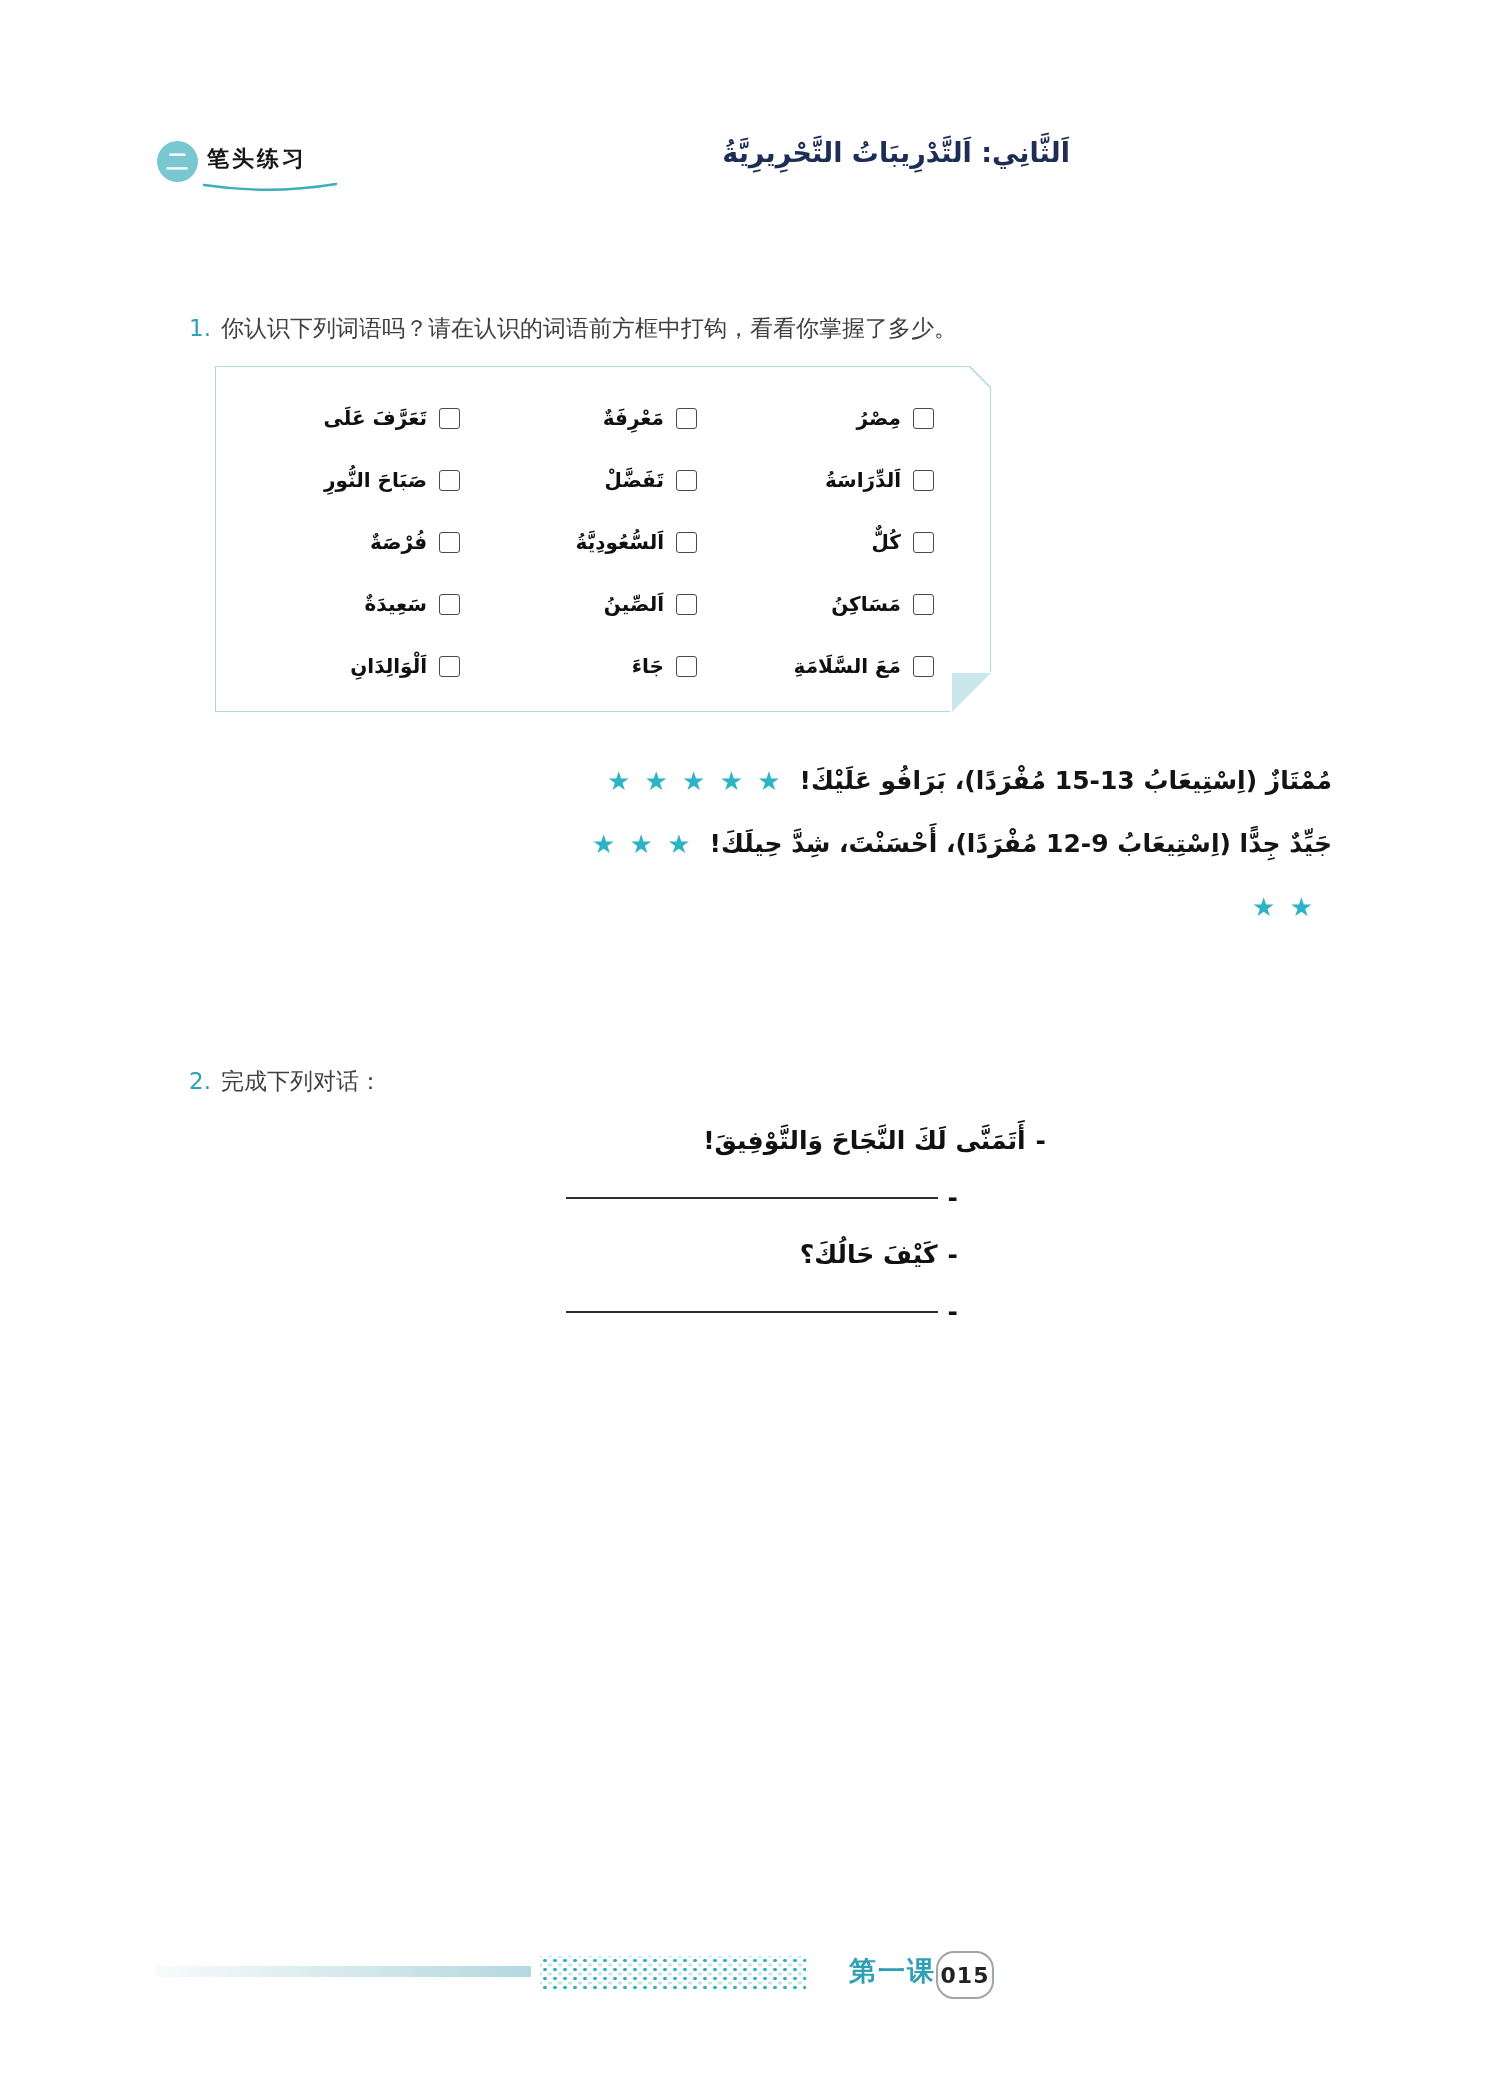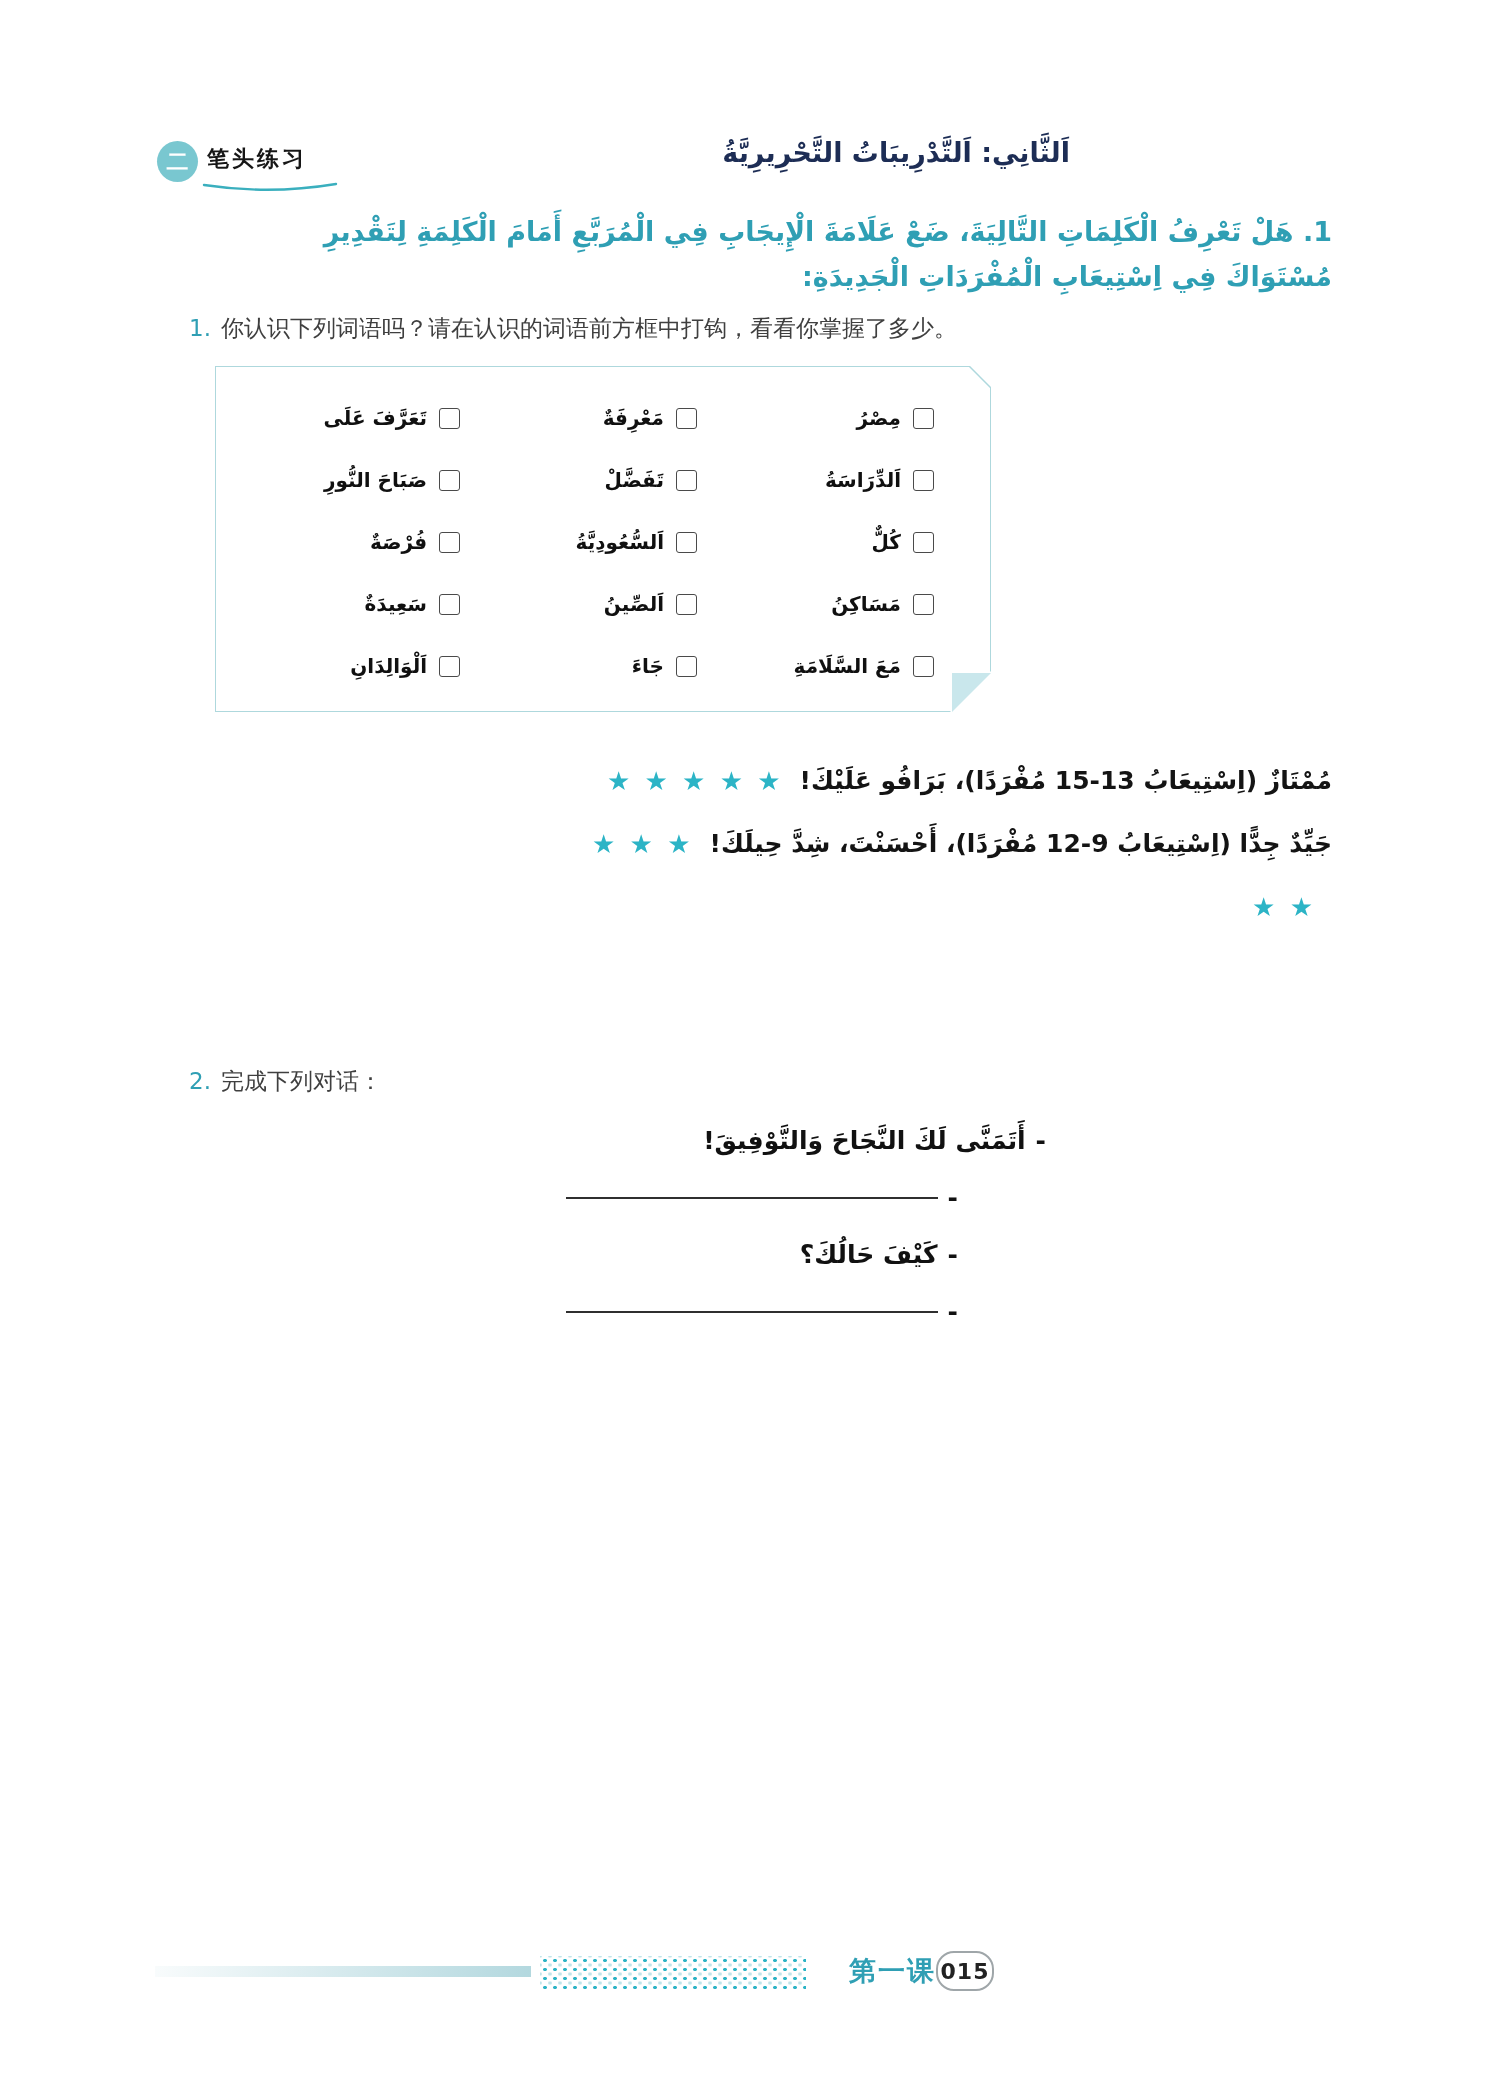--- a/index.html
+++ b/index.html
@@ -62,39 +62,38 @@
   .footer-fade{position:absolute;left:155px;top:1966px;width:376px;height:11px;
     background:linear-gradient(to right, rgba(190,220,226,0.10), rgba(175,214,221,0.95));}
   .footer-dots{position:absolute;left:540px;top:1956px;width:266px;height:34px;
     background-image:
       radial-gradient(circle, var(--star) 1.7px, transparent 1.9px),
       radial-gradient(circle, #bfe4e9 1.7px, transparent 1.9px);
     background-size:10px 9px,10px 9px;
     background-position:0 0,5px 4.5px;}
   .footer-lesson{position:absolute;left:849px;top:1953px;font-size:27px;font-weight:700;
     color:var(--accent);letter-spacing:2px;}
-  .page-pill{position:absolute;left:936px;top:1951px;width:58px;height:40px;border:2px solid #9fa6a9;
+  .page-pill{position:absolute;left:936px;top:1951px;width:58px;height:48px;border:2px solid #9fa6a9;
     border-radius:18px;display:flex;align-items:center;justify-content:center;
     font-size:22px;font-weight:700;color:#222;letter-spacing:1px;}
 </style>
 </head>
 <body>
 
 <div class="page">
 
   <div class="badge">
     <span>二</span>
   </div>
   <h1 class="cn-title">笔头练习</h1>
   <svg class="swoosh" width="140" height="14">
     <path d="M4 4 Q 70 14 136 3" stroke="#3aafbe" stroke-width="2.4" fill="none" stroke-linecap="round"></path>
   </svg>
   <div class="ar-header" dir="rtl">اَلثَّانِي: اَلتَّدْرِيبَاتُ التَّحْرِيرِيَّةُ</div>
 
-  <div class="ex-ar ex1-ar" dir="rtl">1. هَلْ تَعْرِفُ الْكَلِمَاتِ التَّالِيَةَ، ضَعْ عَلَامَةَ الْإِيجَابِ فِي الْمُرَبَّعِ أَمَامَ الْكَلِمَةِ لِتَقْدِيرِ مُسْتَوَاكَ فِي اِسْتِيعَابِ الْمُفْرَدَاتِ الْجَدِيدَةِ:</div>
   <div class="ex-cn ex1-cn">
     <span class="cn-num">1.</span><span>你认识下列词语吗？请在认识的词语前方框中打钩，看看你掌握了多少。</span>
   </div>
 
   <div class="word-box">
     <div class="word-grid">
       <div class="cell">
           <span class="checkbox"></span>
           <span class="word">مِصْرُ</span>
         </div>

